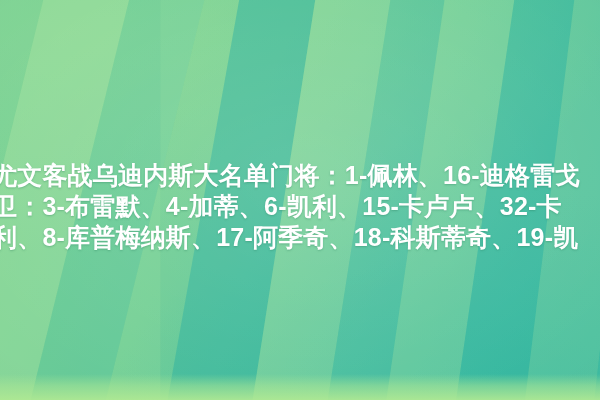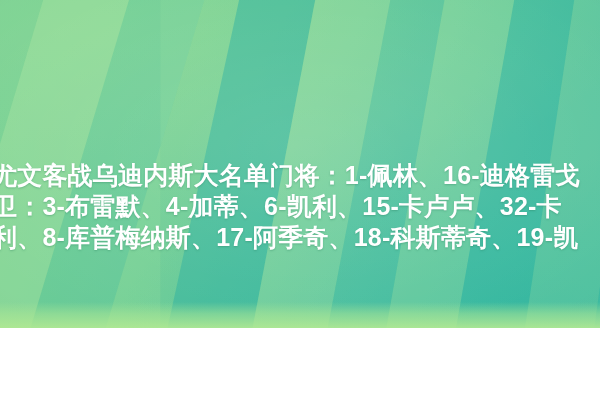--- a/index.html
+++ b/index.html
@@ -3,21 +3,21 @@
 <meta charset="utf-8">
 <style>
   html, body {
     margin: 0;
     padding: 0;
     background: #ffffff;
   }
   #canvas {
     position: relative;
     width: 600px;
-    height: 328px;
+    height: 400px;
     overflow: hidden;
     font-family: "Liberation Sans", "DejaVu Sans", sans-serif;
   }
 
   
   .bg-base {
     position: absolute;
     inset: 0;
     background: linear-gradient(118deg,
         #7fd493 0%,

